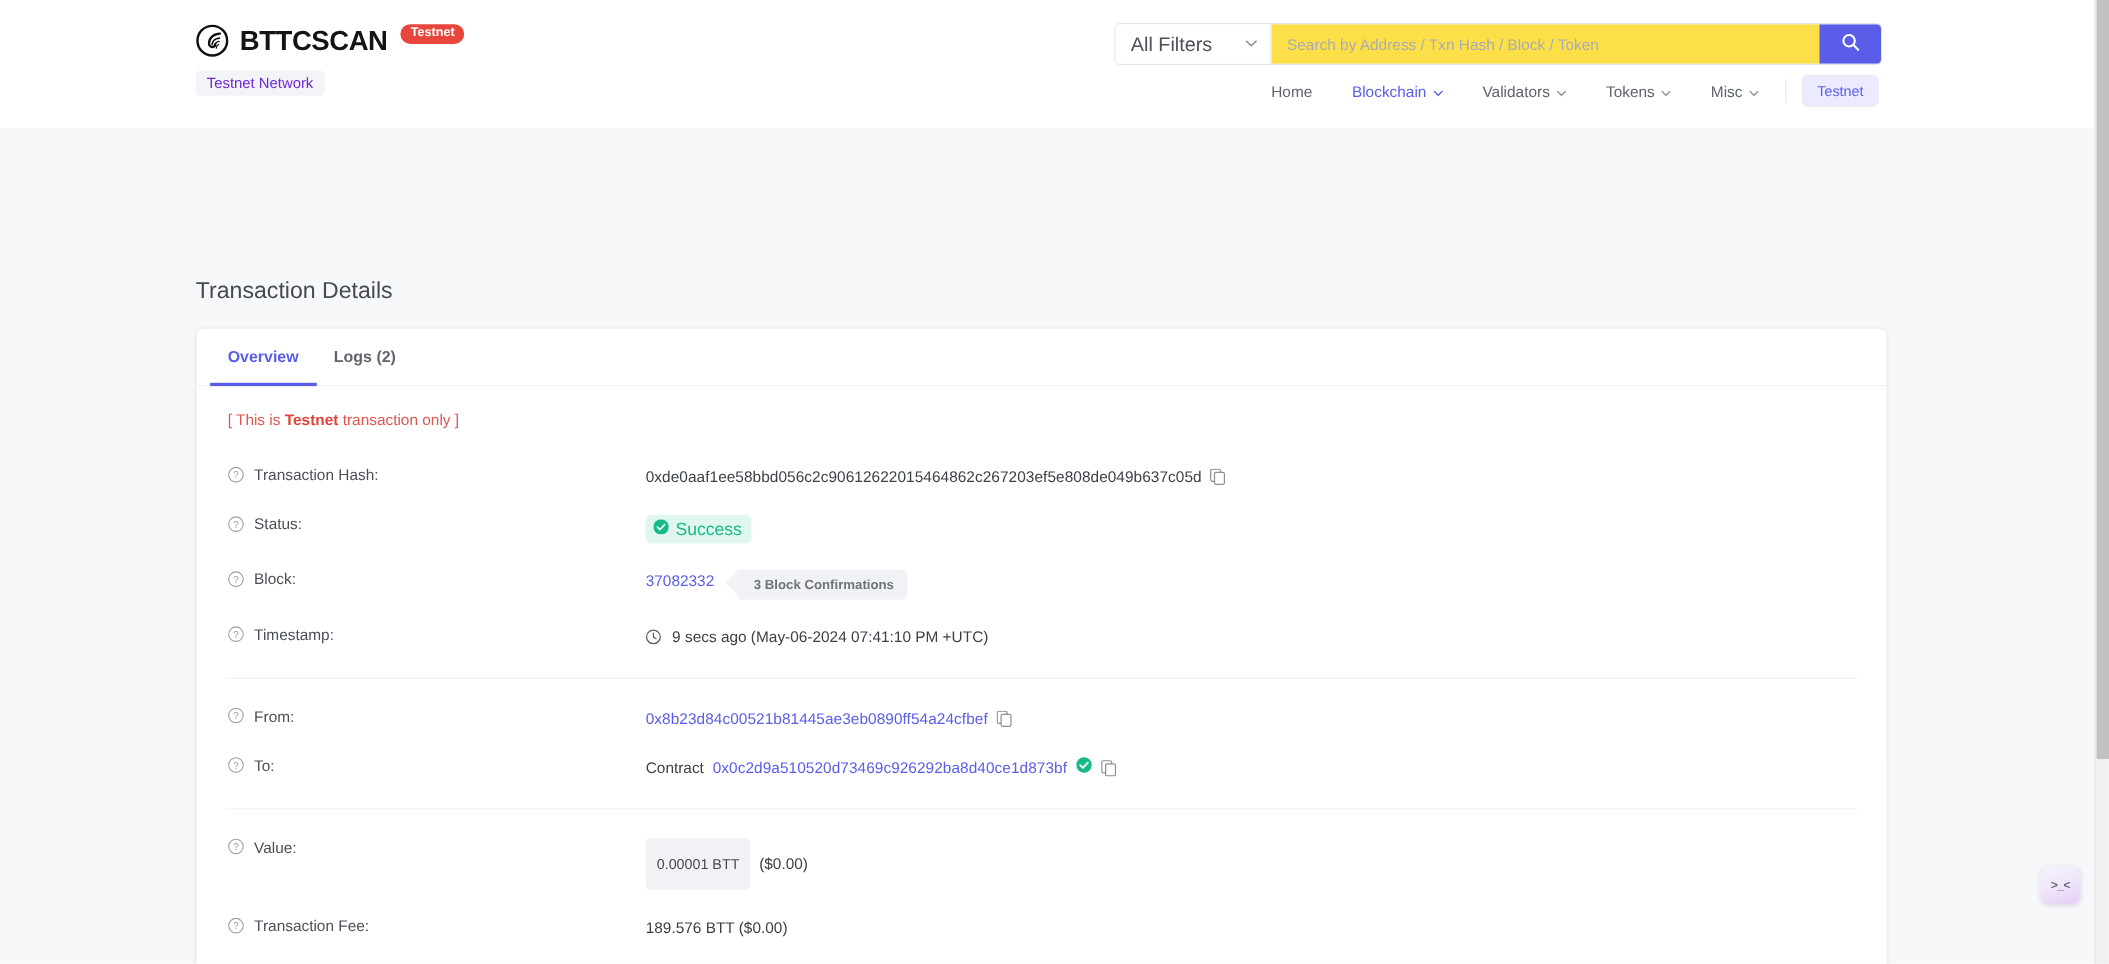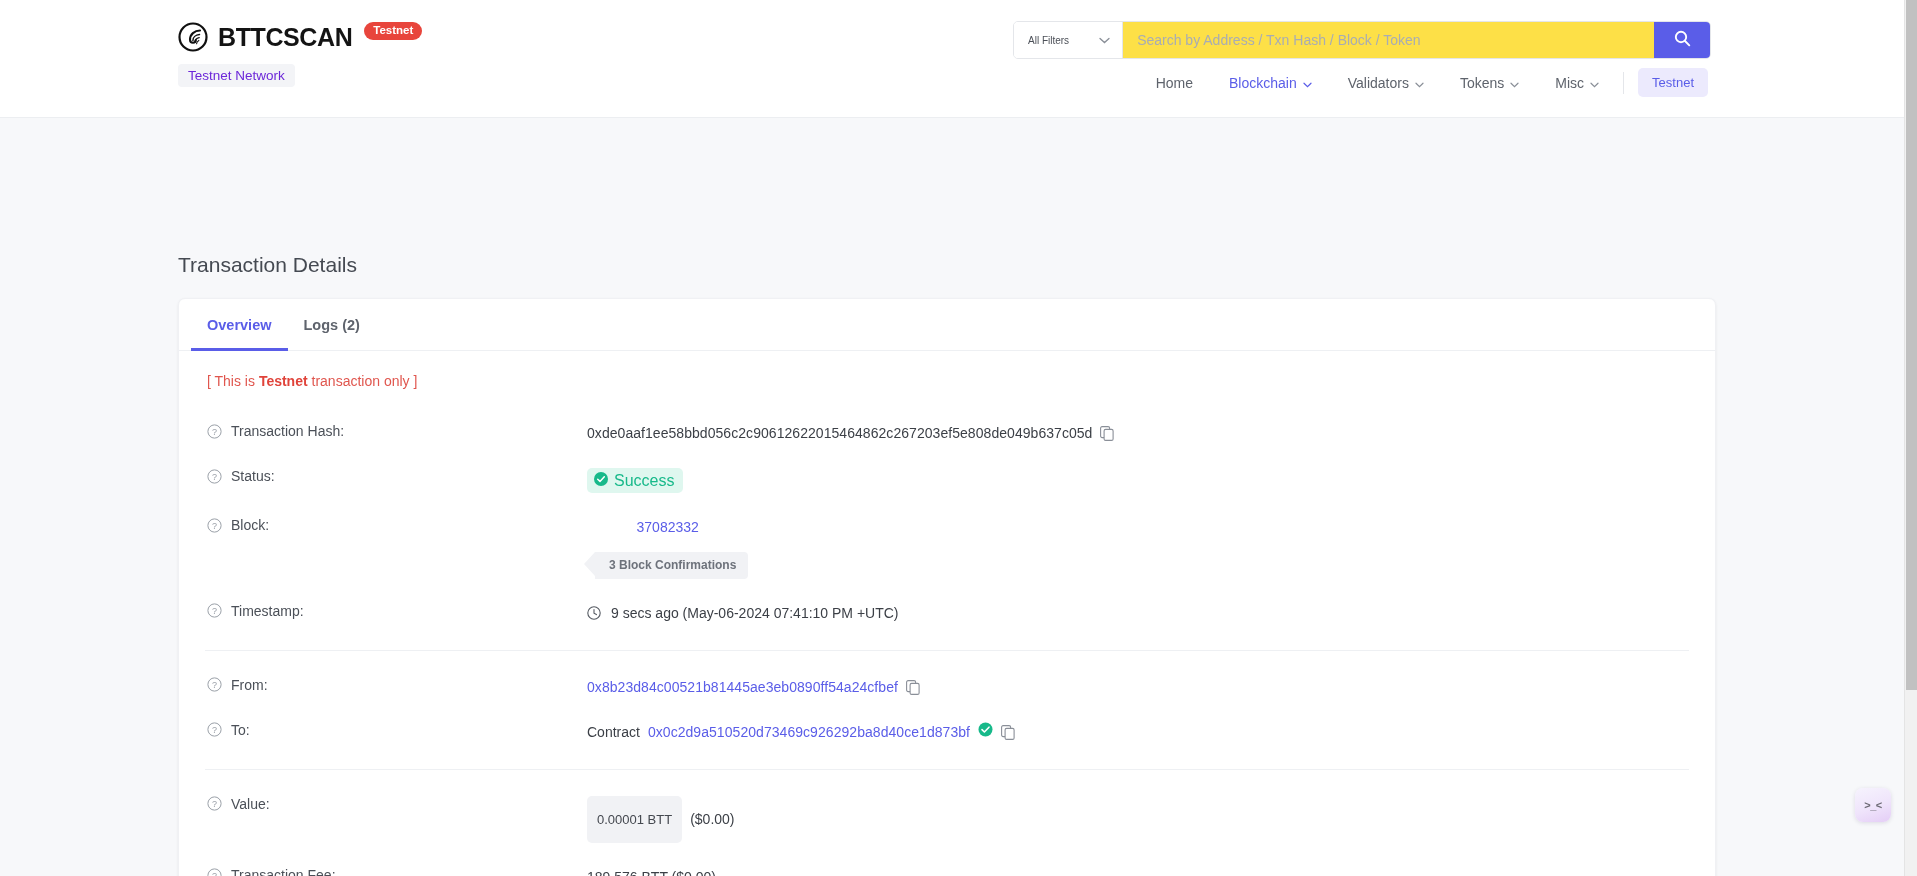--- a/index.html
+++ b/index.html
@@ -68,21 +68,21 @@
     display: flex;
     width: 698px; height: 38px;
     border: 1px solid #e4e6ea;
     border-radius: 5px;
     background: #fff;
     overflow: hidden;
   }
   .filter-select {
     display: flex; align-items: center; gap: 30px;
     padding: 0 12px 0 14px;
-    font-size: 10px;
+    font-size: 18px;
     color: #4b4f57;
     border-right: 1px solid #e4e6ea;
     white-space: nowrap;
     cursor: pointer;
     background: #fff;
   }
   .caret { font-size: 10px; color: #8a8f98; }
   .search-input {
     flex: 1;
     border: 0; outline: 0;
@@ -224,21 +224,21 @@
 
   .badge-success {
     display: inline-flex; align-items: flex-end; gap: 6px;
     background: #dff7ef;
     color: #17b98a;
     font-size: 16px;
     border-radius: 5px;
     padding: 4px 9px 4px 7px;
     line-height: 1;
   }
-  .confirm-wrap { display: flex; align-items: center; gap: 14px; flex-direction: column; }
+  .confirm-wrap { display: flex; align-items: flex-start; gap: 14px; }
   .confirm-badge {
     position: relative;
     background: #f1f2f5;
     color: #6d727b;
     font-size: 12px;
     font-weight: 600;
     padding: 5px 12px 5px 14px;
     line-height: 1.4;
     border-radius: 0 4px 4px 0;
     margin-left: 8px;

